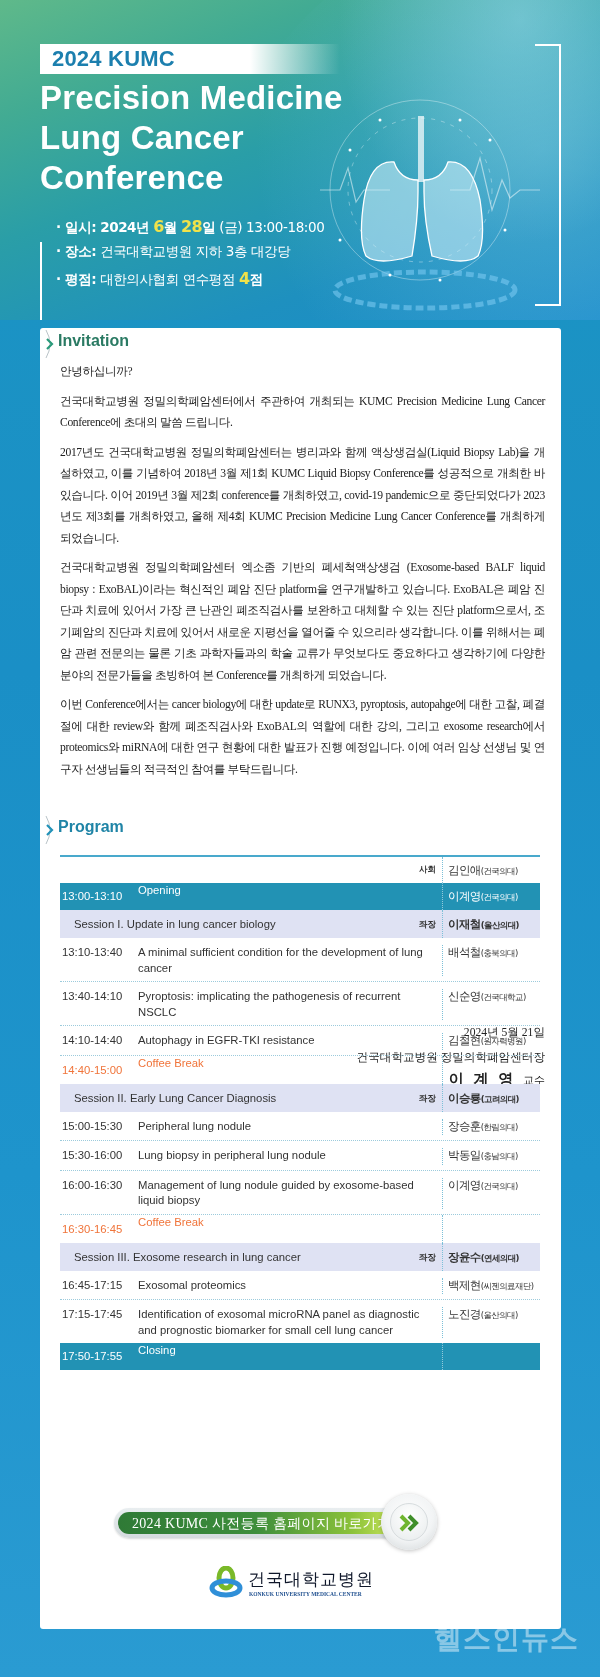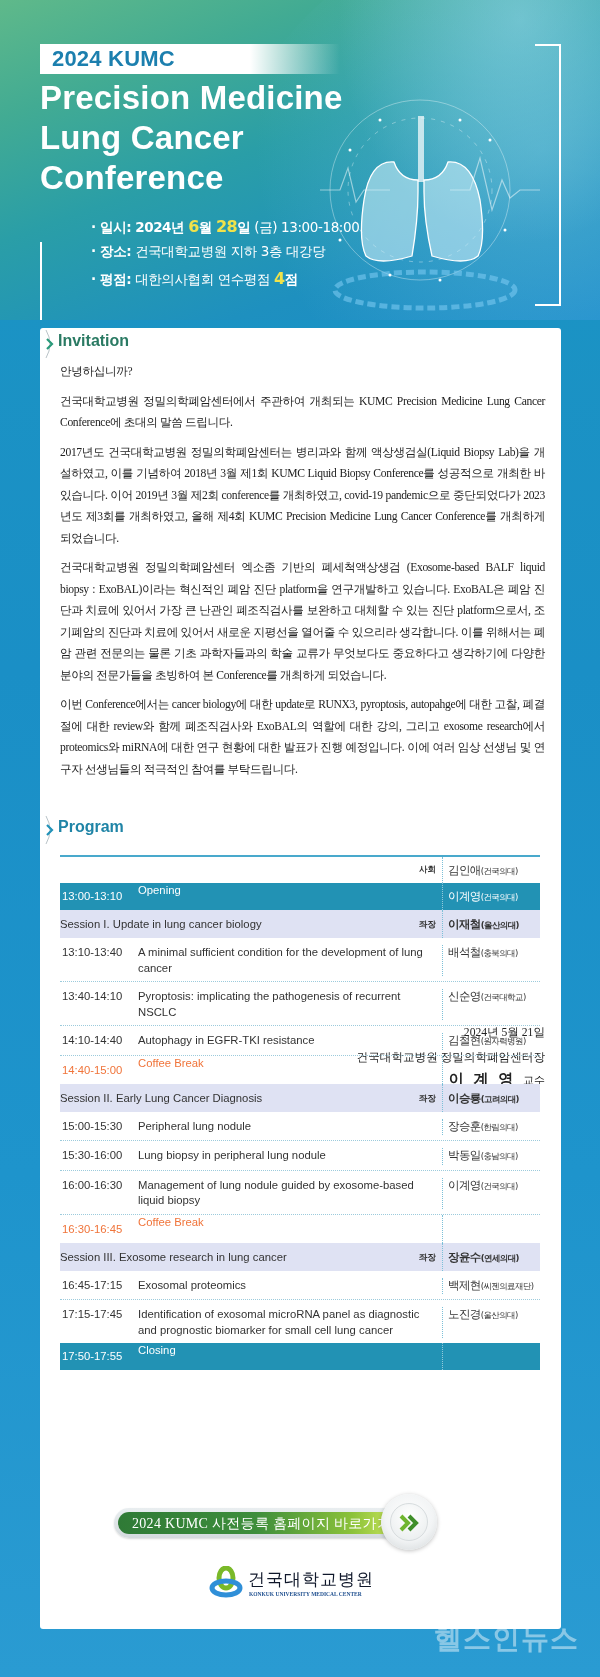--- a/index.html
+++ b/index.html
@@ -34,21 +34,21 @@
     line-height: 40px; color: #ffffff; letter-spacing: 0.2px;
   }
   .hero-title div { white-space: nowrap; }
   .hero-info-bracket {
     position: absolute; left: 40px; top: 242px; width: 12px; height: 80px;
     border-left: 2px solid #fff; border-bottom: 2px solid #fff;
   }
   .hero-info { position: absolute; left: 56px; top: 217px; }
   .hero-info .row {
     height: 26px; font-size: 13.5px; color: #ffffff; white-space: nowrap;
-    font-family: "DejaVu Sans", sans-serif; letter-spacing: -0.4px; margin-left: 35px;
+    font-family: "DejaVu Sans", sans-serif; letter-spacing: -0.4px;
   }
   .hero-info .row .lbl { font-weight: bold; }
   .hero-info .hl { color: #f0e24a; font-weight: bold; font-size: 16px; }
   .hero-frame {
     position: absolute; left: 535px; top: 44px; width: 26px; height: 262px;
     border-top: 2px solid #fff; border-right: 2px solid #fff; border-bottom: 2px solid #fff;
   }
   .lung-art { position: absolute; left: 320px; top: 80px; width: 220px; height: 240px; }
 
   
@@ -98,21 +98,21 @@
   .prow.talk { border-bottom: 1px dotted #9ccbdc; padding: 7px 0 5px 0; }
   .prow.talk .main, .prow.talk .spk { line-height: 15.5px; }
   .prow.talk.last { border-bottom: none; }
   .prow.host { height: 26px; align-items: center; }
   .prow.host .main { justify-content: flex-end; padding-right: 5px; height: 26px; align-items: center; text-decoration: underline; }
   .prow.host .spk { height: 26px; line-height: 26px; }
   .prow.band { background: #2292b4; color: #fff; height: 27px; align-items: center; }
   .prow.band .main, .prow.band .spk { color: #fff; line-height: 27px; height: 27px; }
   .prow.band .spk { border-left: 1px dotted rgba(255,255,255,0.5); }
   .prow.session { background: #dfe2f3; height: 28px; align-items: center; }
-  .prow.session .main { line-height: 28px; height: 28px; padding-left: 0; }
+  .prow.session .main { line-height: 28px; height: 28px; padding-left: 14px; }
   .prow.session .spk { line-height: 28px; height: 28px; font-weight: bold; }
   .prow.session .chair, .prow.host .chair {
     position: absolute; right: 6px; font-family: "DejaVu Sans", sans-serif; font-size: 8.5px; font-weight: bold; color: #333;
   }
   .prow.brk { color: #f0743a; height: 28px; align-items: center; border-bottom: none; }
   .prow.brk .main { line-height: 28px; }
   .prow.brk .spk { height: 28px; }
 
   
   .cta { position: absolute; left: 74px; top: 1162px; width: 320px; height: 60px; }

